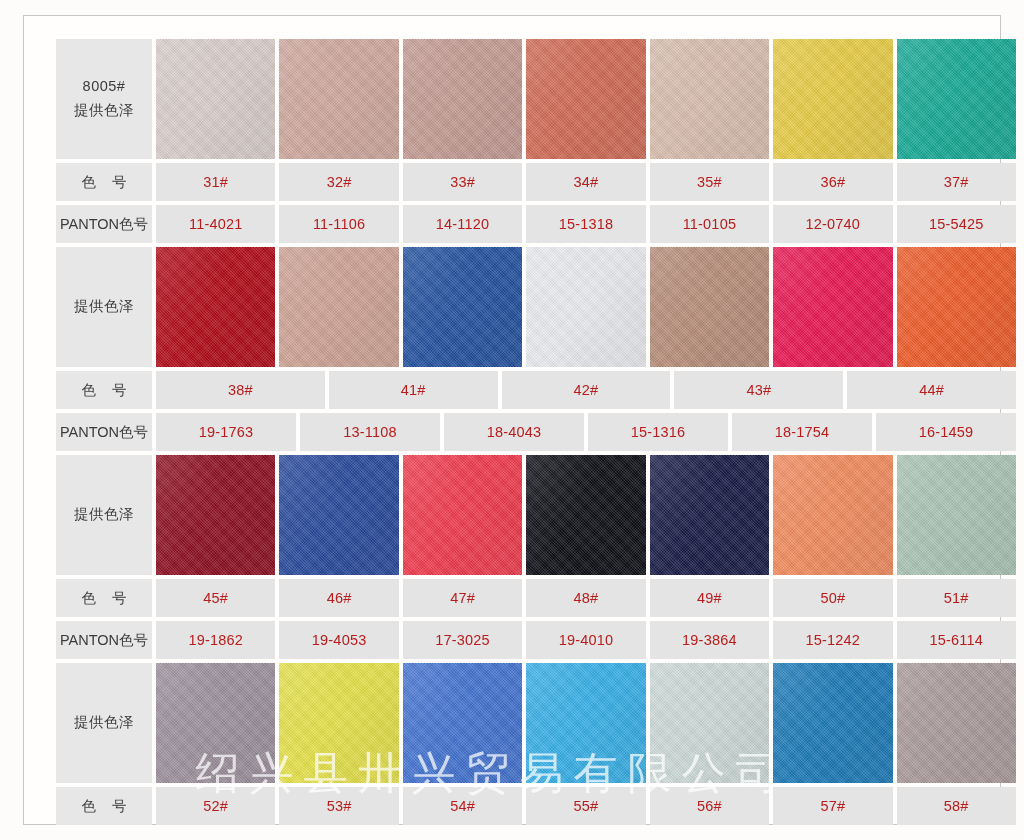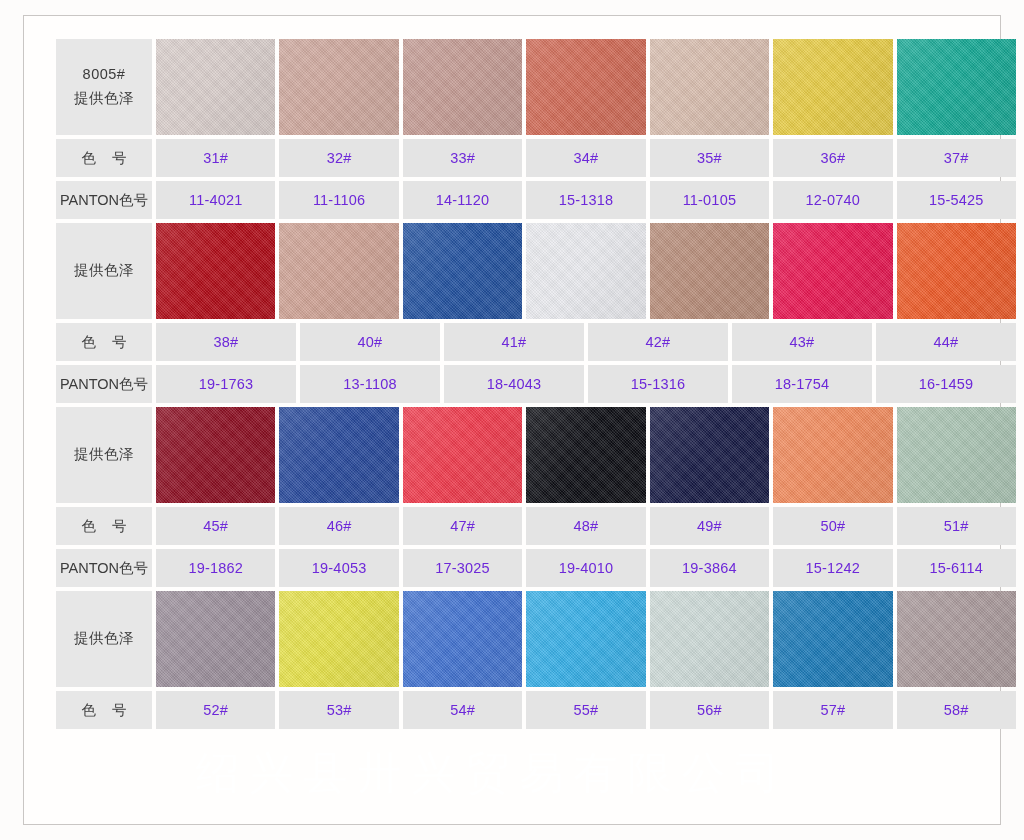--- a/index.html
+++ b/index.html
@@ -43,21 +43,21 @@
   }
 
   .block {
     width: 100%;
   }
 
   
   .swatch-row {
     display: flex;
     gap: 4px;
-    height: 96px;
+    height: 120px;
     margin-bottom: 4px;
   }
   .row-label {
     flex: 0 0 96px;
     background: #e7e7e7;
     display: flex;
     flex-direction: column;
     align-items: center;
     justify-content: center;
     color: #3b3b3b;
@@ -108,21 +108,21 @@
     color: #3b3b3b;
     font-size: 14.5px;
     white-space: pre;
   }
   .cell {
     flex: 1 1 0;
     background: #e4e4e4;
     display: flex;
     align-items: center;
     justify-content: center;
-    color: #6d28d9;
+    color: #b91c1c;
     font-size: 14.5px;
     letter-spacing: .2px;
   }
 
   
   #watermark {
     position: absolute;
     left: 0;
     top: 744px;
     width: 985px;
@@ -186,21 +186,20 @@
             <div class="swatch" style="background: rgb(205, 161, 147);"></div>
             <div class="swatch" style="background: rgb(34, 81, 158);"></div>
             <div class="swatch" style="background: rgb(233, 234, 238);"></div>
             <div class="swatch" style="background: rgb(182, 140, 120);"></div>
             <div class="swatch" style="background: rgb(231, 22, 81);"></div>
             <div class="swatch" style="background: rgb(236, 90, 40);"></div>
           </div>
           <div class="data-row">
             <div class="cell-label">色    号</div>
             <div class="cell">38#</div>
-            <div class="cell">40#</div>
             <div class="cell">41#</div>
             <div class="cell">42#</div>
             <div class="cell">43#</div>
             <div class="cell">44#</div>
           </div>
           <div class="data-row second">
             <div class="cell-label">PANTON色号</div>
             <div class="cell">19-1763</div>
             <div class="cell">13-1108</div>
             <div class="cell">18-4043</div>

